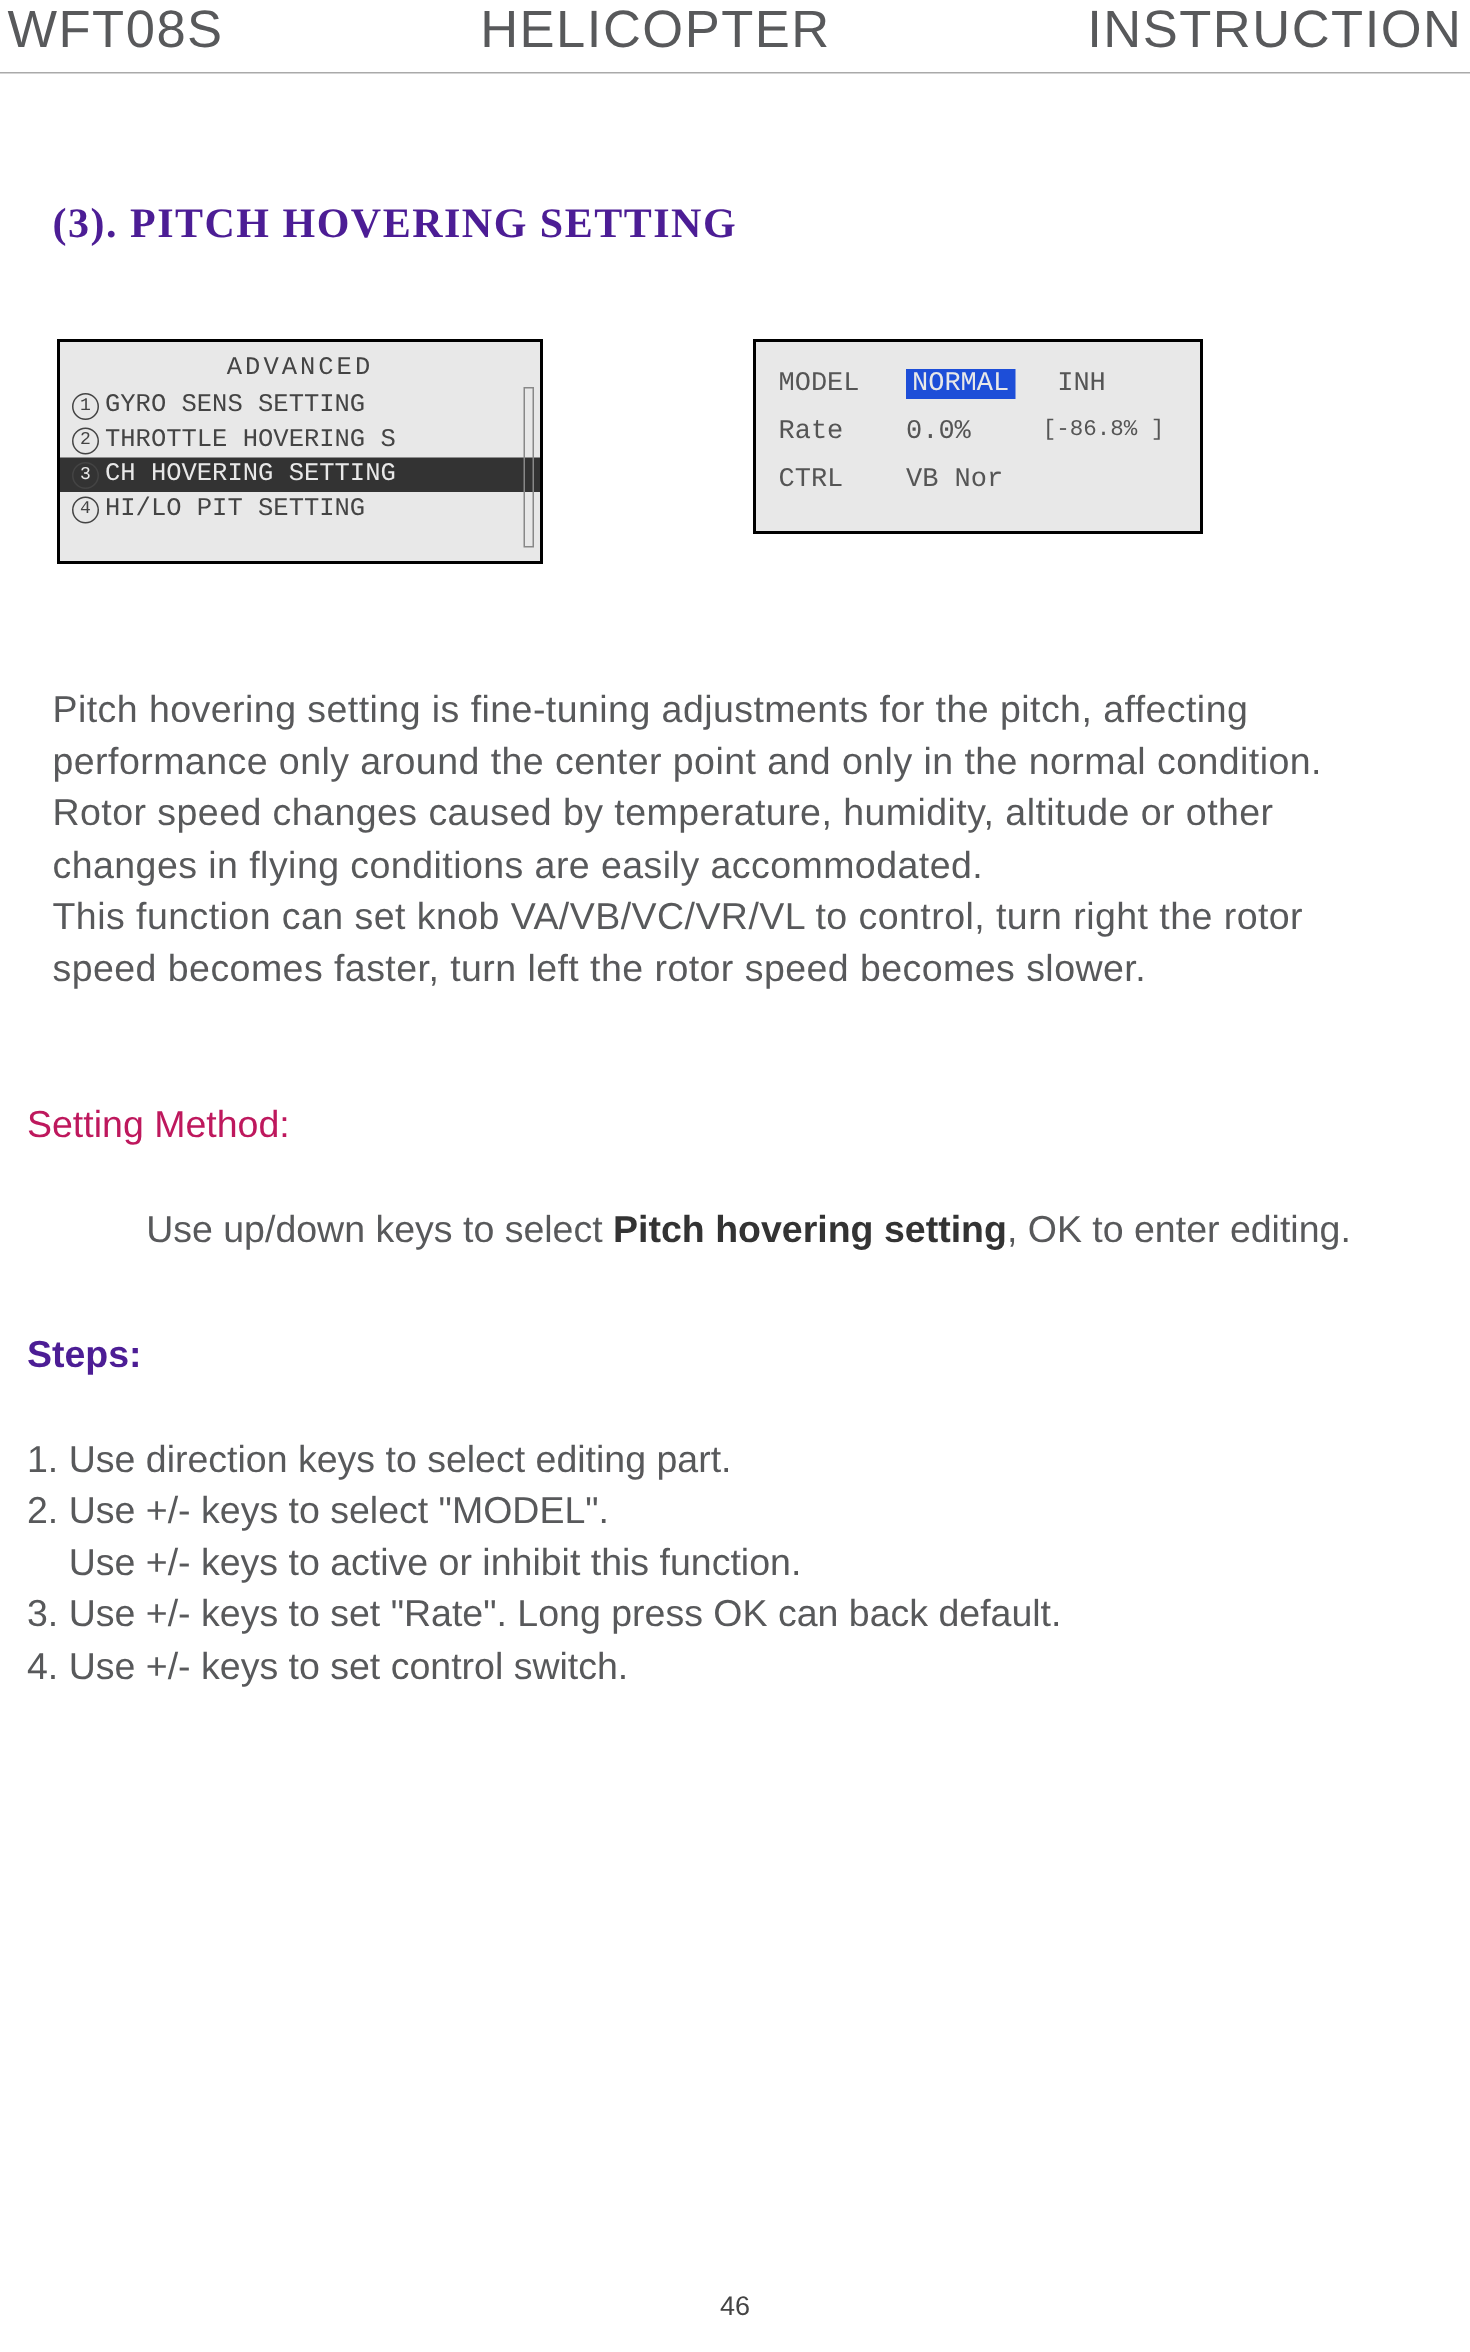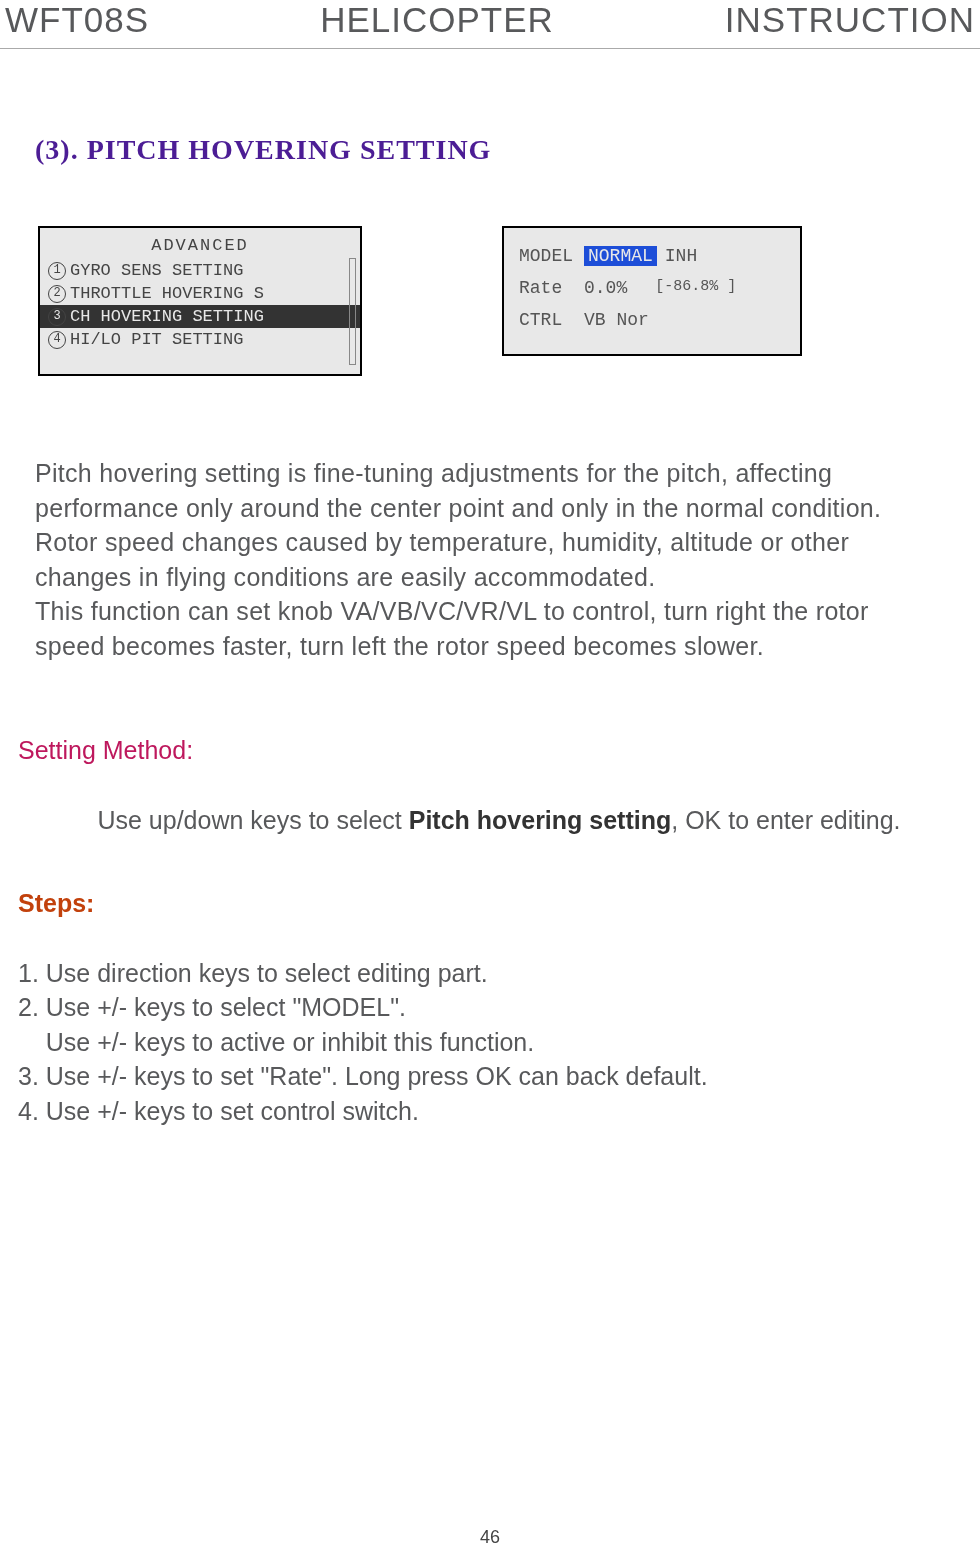--- a/index.html
+++ b/index.html
@@ -90,20 +90,21 @@
     height: 130px;
     font-family: 'Courier New', monospace;
     font-size: 18px;
     color: #555;
     padding: 18px 15px;
     box-sizing: border-box;
   }
   .s2row {
     display: flex;
     margin-bottom: 12px;
+    gap: 20px;
   }
   .s2label {
     width: 65px;
   }
   .inverted {
     background: #1d4ed8;
     color: #e8e8e8;
     padding: 0 4px;
   }
   .description {
@@ -121,21 +122,21 @@
     font-weight: normal;
     color: #be185d;
     margin-bottom: 35px;
   }
   .sm-intro {
     margin-bottom: 49px;
     text-align: center;
   }
   .steps-title {
     font-weight: bold;
-    color: #c2410c;
+    color: #4c1d95;
     margin-bottom: 35px;
   }
   .steps-list {
     margin: 0;
     padding: 0;
   }
   .step-line {
     margin: 0;
   }
   .page-num {

